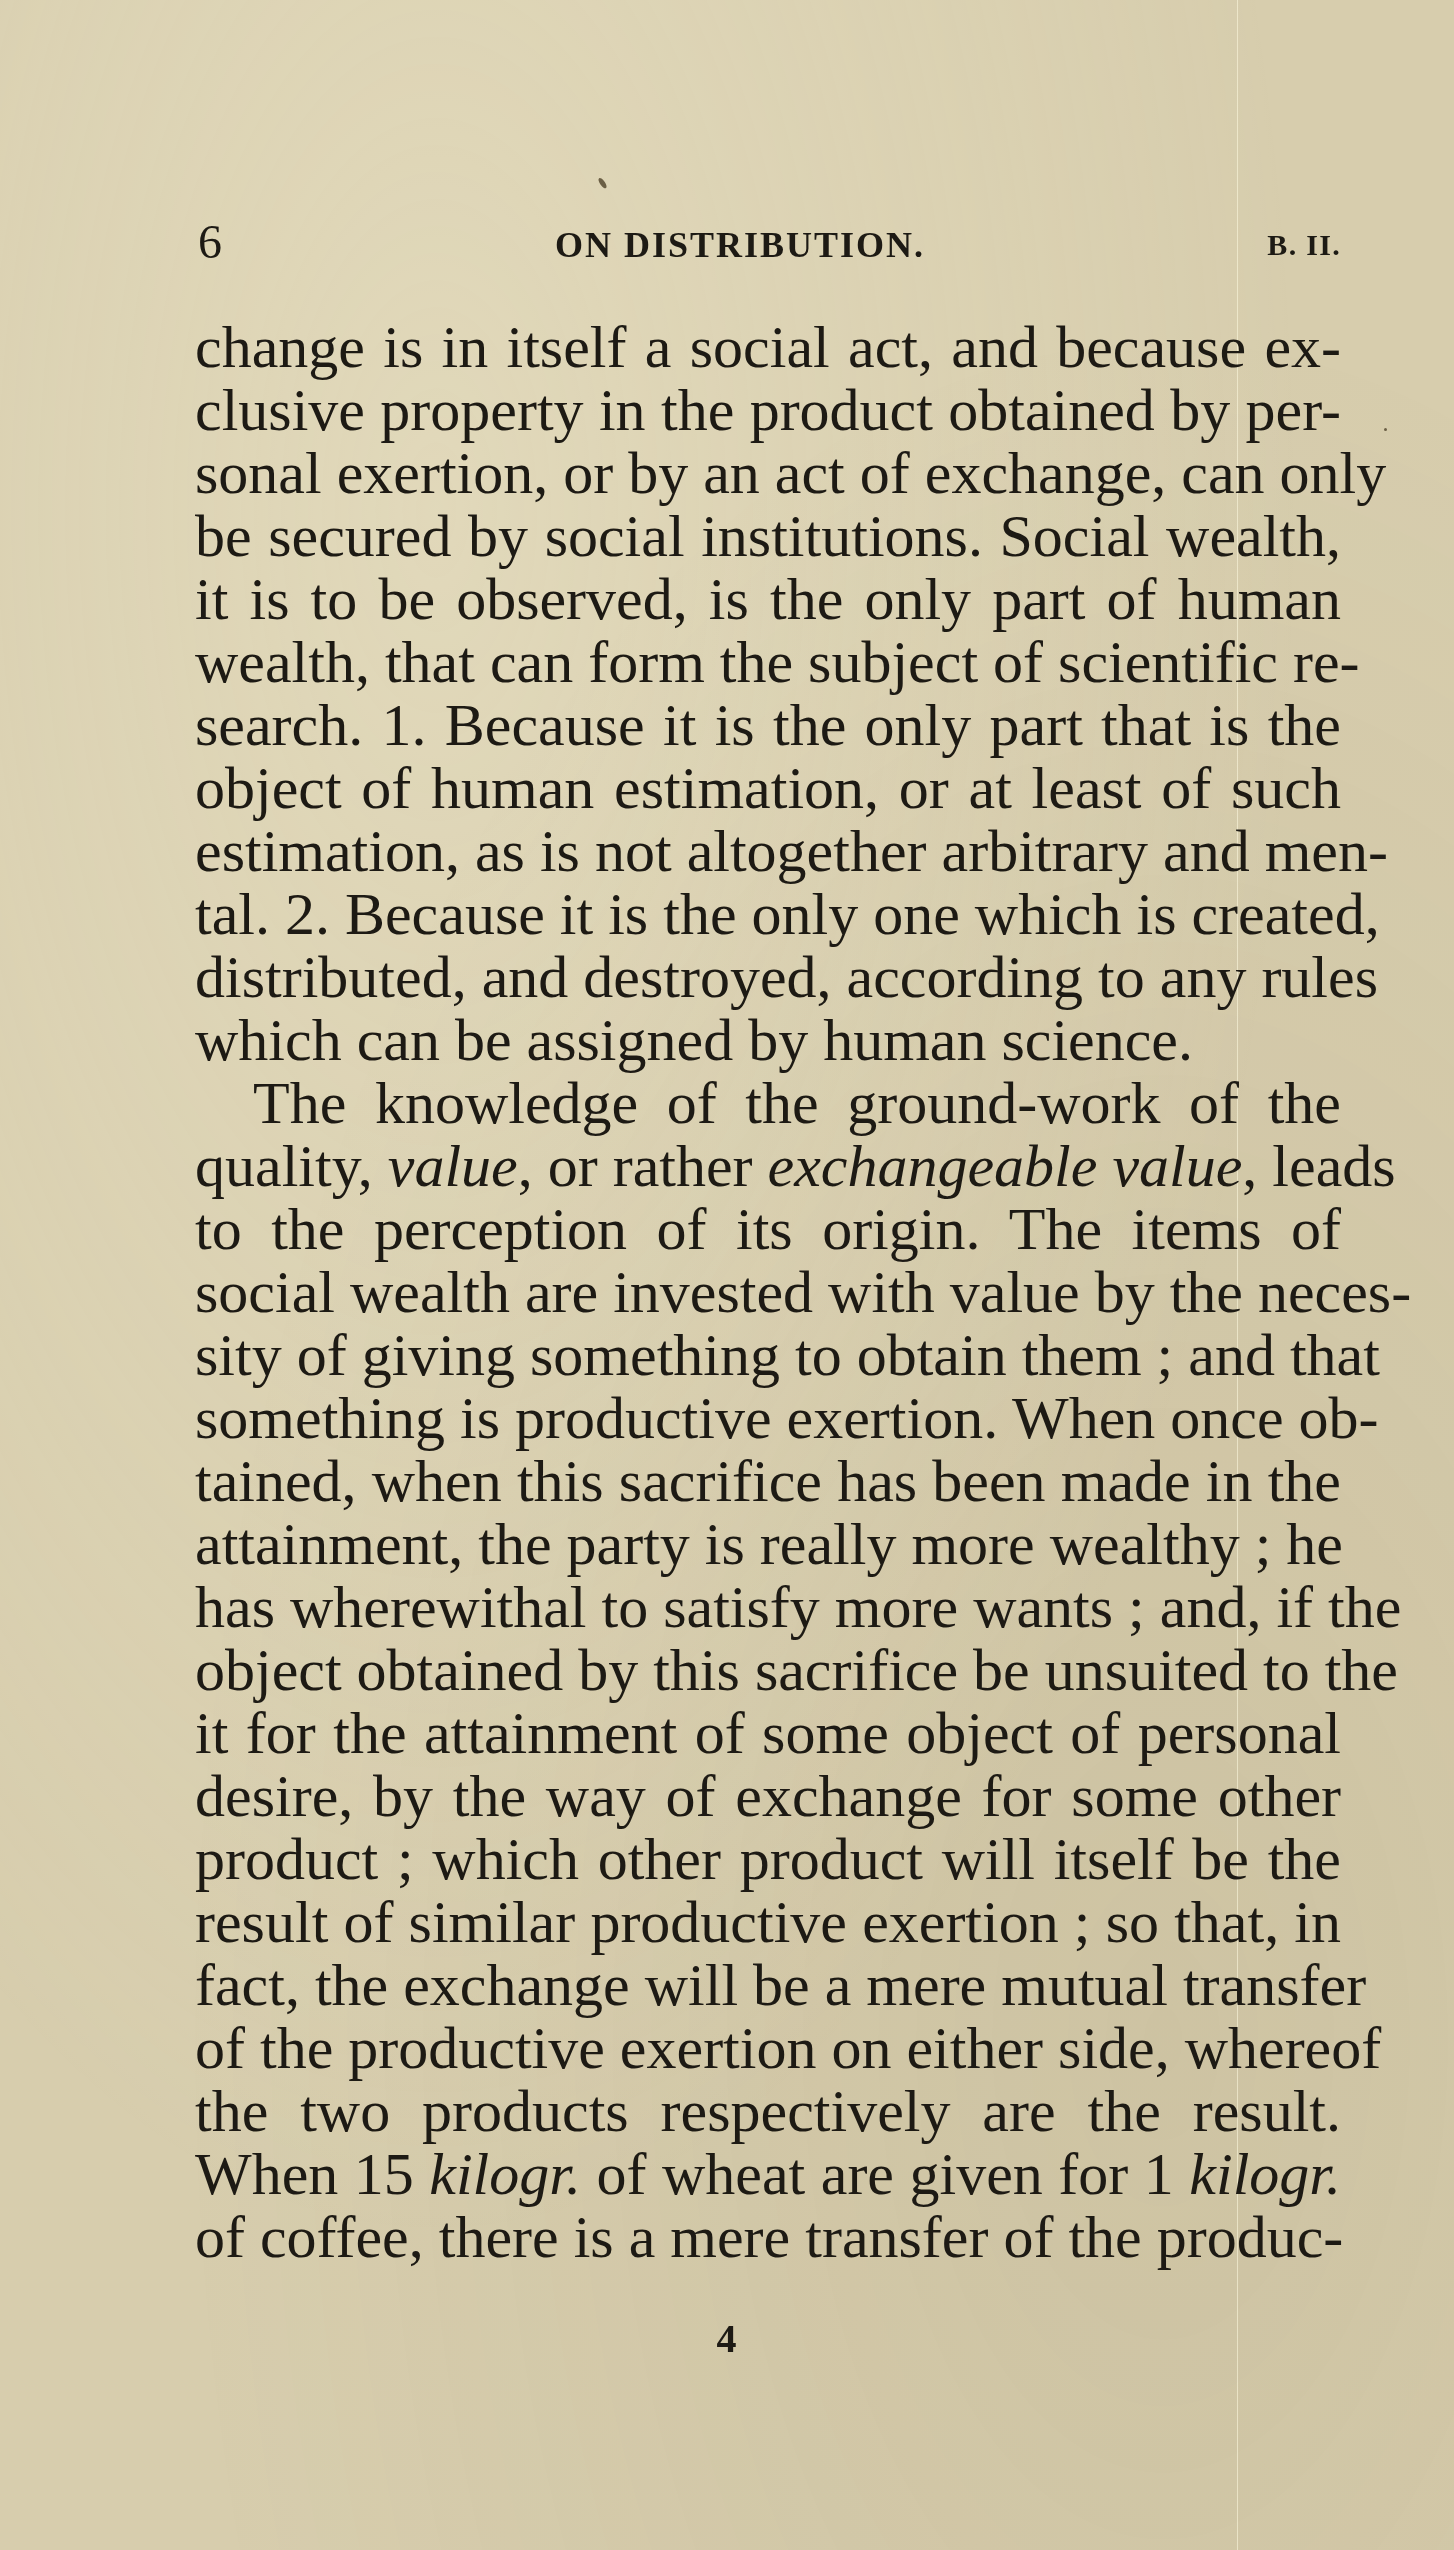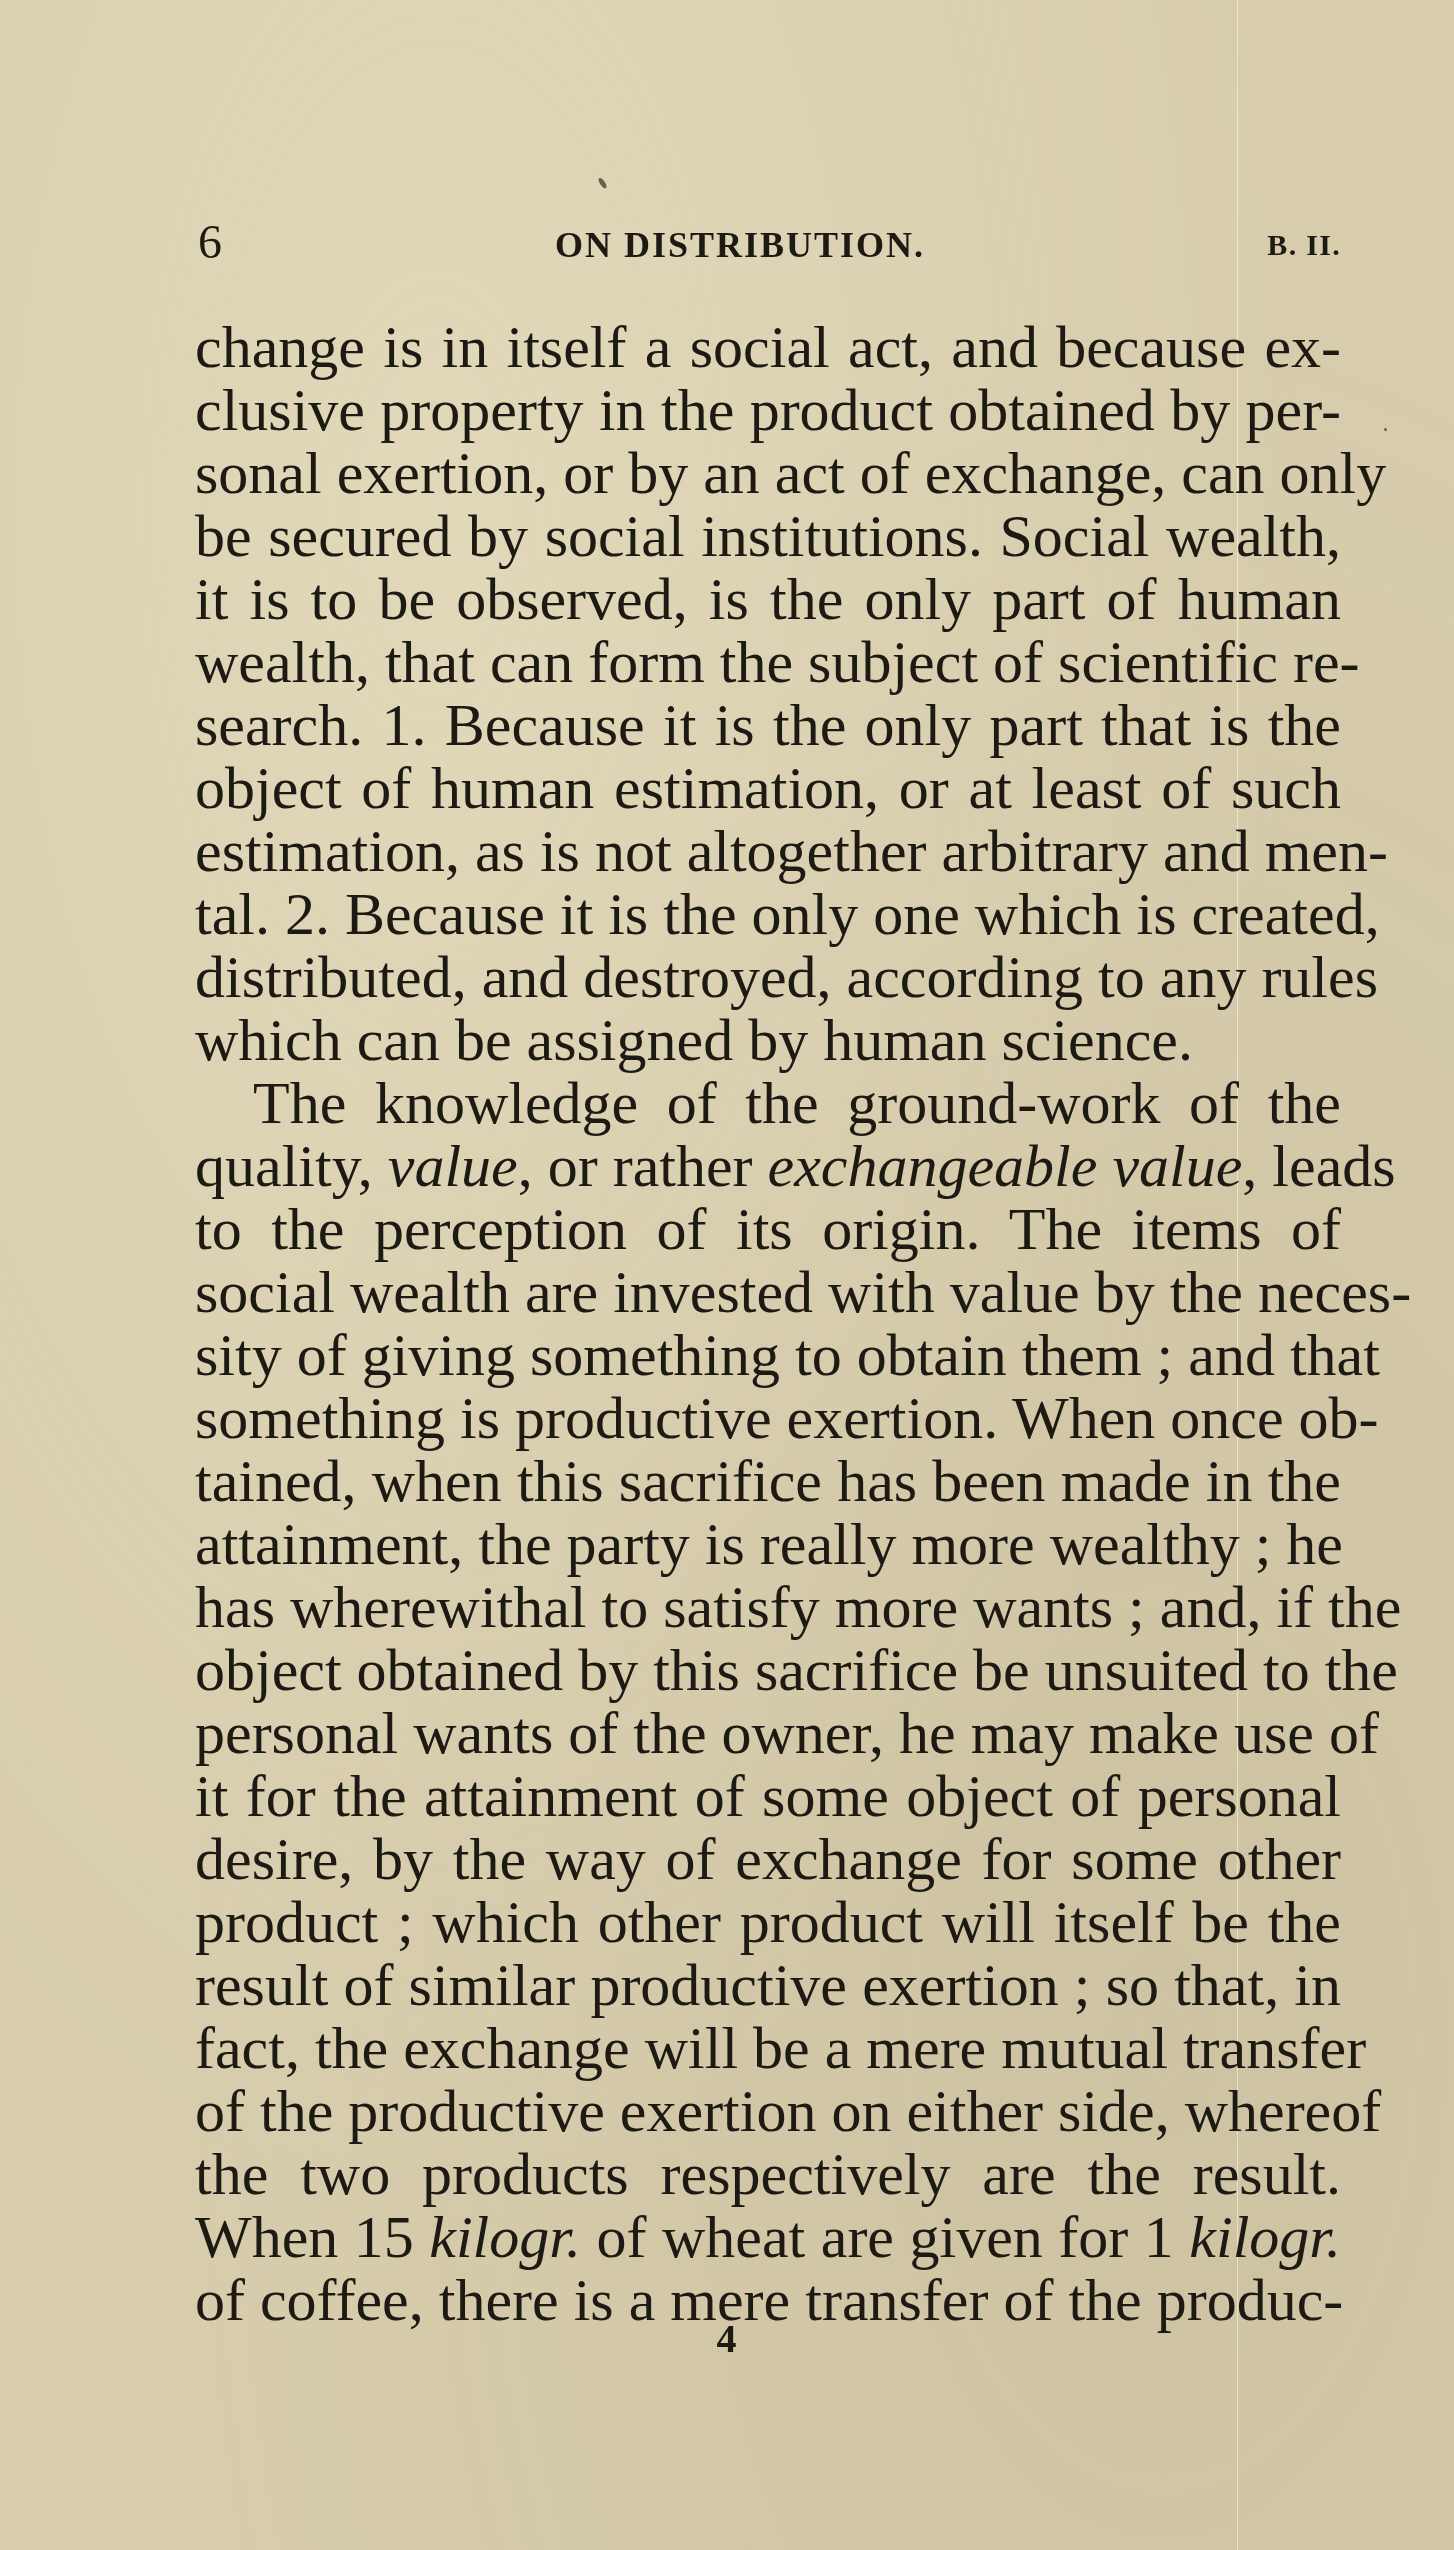--- a/index.html
+++ b/index.html
@@ -141,21 +141,20 @@
     <span class="line indent">The knowledge of the ground-work of the</span>
     <span class="line"><span>quality, </span><em>value</em><span>, or rather </span><em>exchangeable value</em><span>, leads</span></span>
     <span class="line">to the perception of its origin. The items of</span>
     <span class="line">social wealth are invested with value by the neces-</span>
     <span class="line">sity of giving something to obtain them ; and that</span>
     <span class="line">something is productive exertion. When once ob-</span>
     <span class="line">tained, when this sacrifice has been made in the</span>
     <span class="line">attainment, the party is really more wealthy ; he</span>
     <span class="line">has wherewithal to satisfy more wants ; and, if the</span>
     <span class="line">object obtained by this sacrifice be unsuited to the</span>
-    <span class="line">personal wants of the owner, he may make use of</span>
     <span class="line">it for the attainment of some object of personal</span>
     <span class="line">desire, by the way of exchange for some other</span>
     <span class="line">product ; which other product will itself be the</span>
     <span class="line">result of similar productive exertion ; so that, in</span>
     <span class="line">fact, the exchange will be a mere mutual transfer</span>
     <span class="line">of the productive exertion on either side, whereof</span>
     <span class="line">the two products respectively are the result.</span>
     <span class="line"><span>When 15 </span><em>kilogr.</em><span> of wheat are given for 1 </span><em>kilogr.</em></span>
     <span class="line">of coffee, there is a mere transfer of the produc-</span>
   </div>

